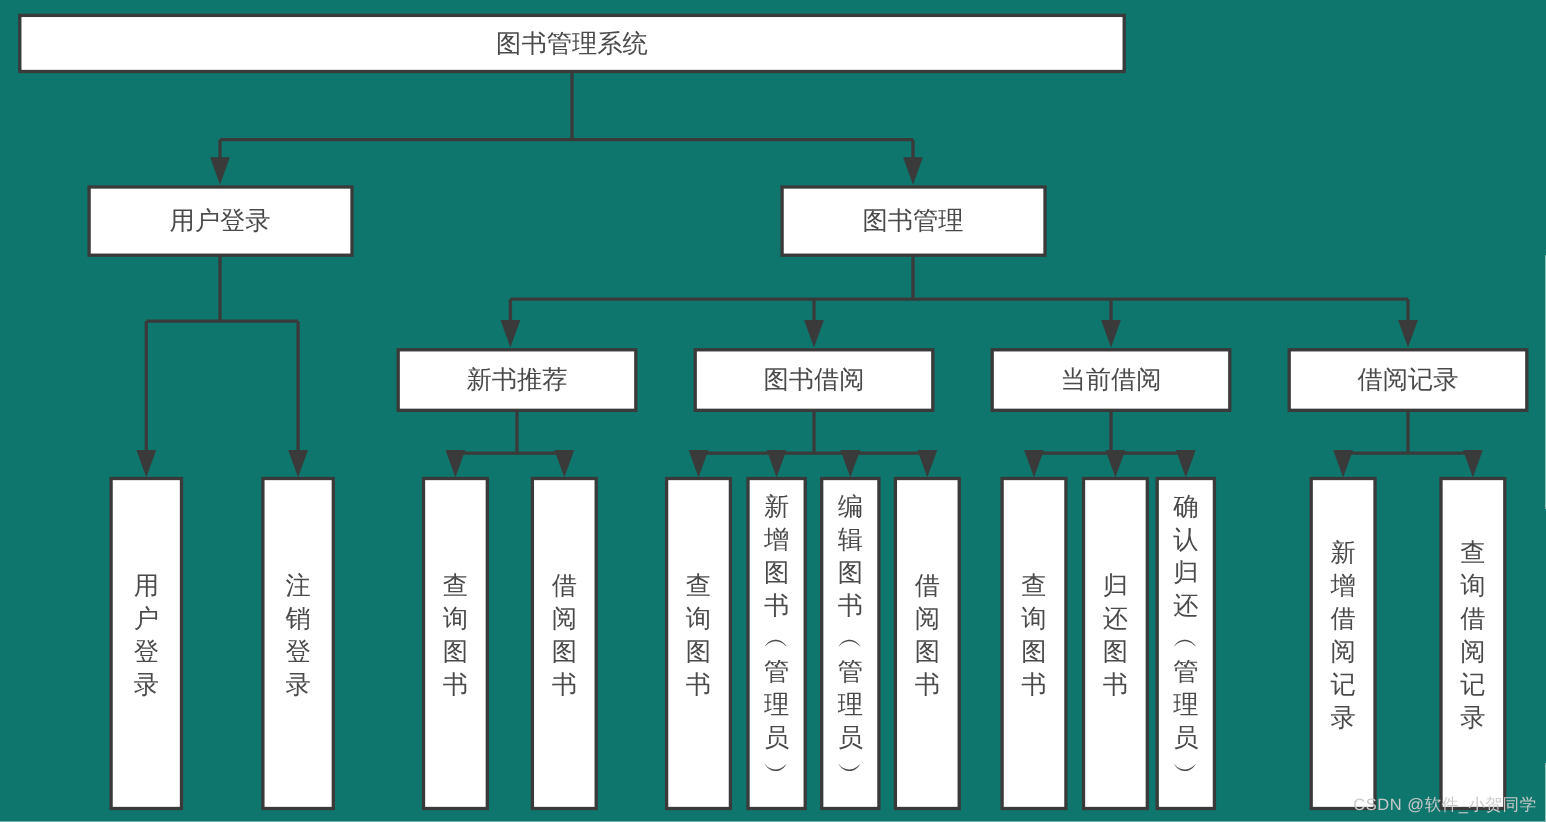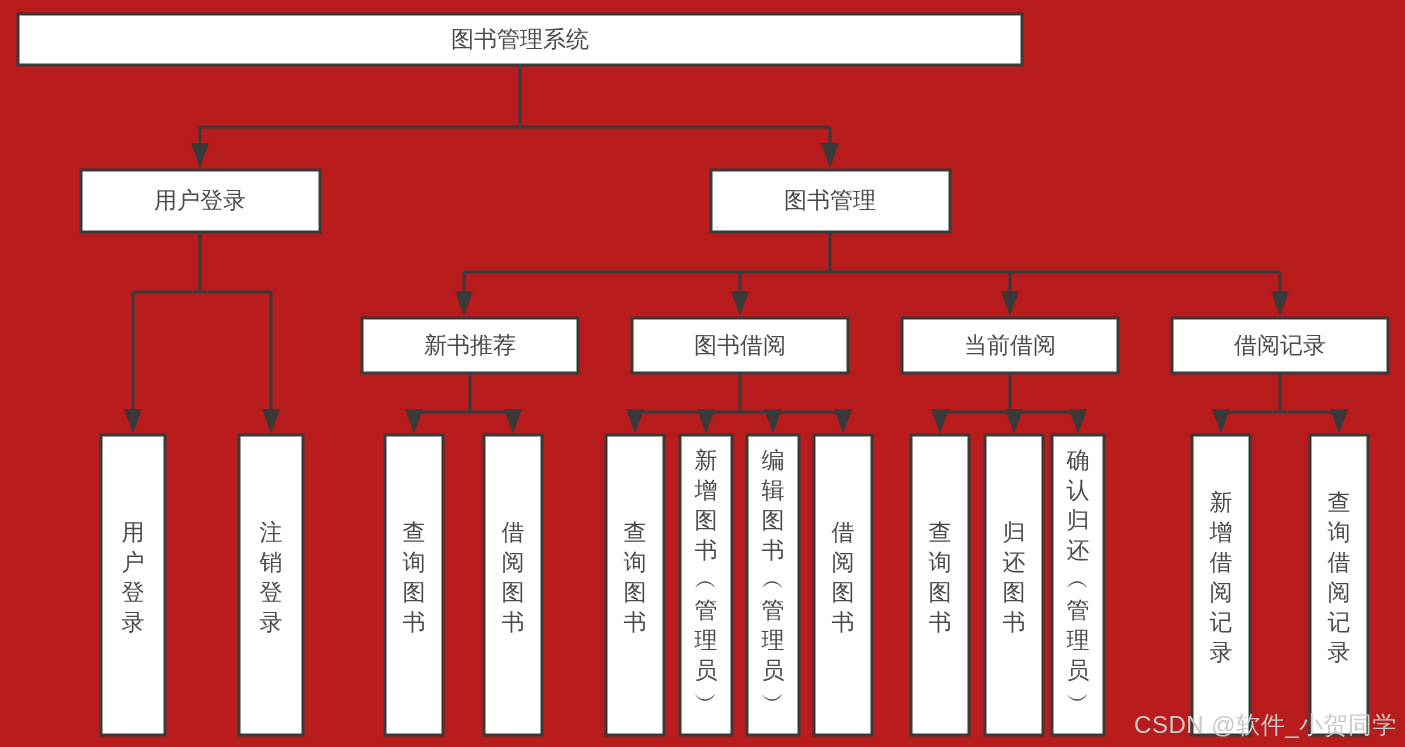--- a/index.html
+++ b/index.html
@@ -7,21 +7,21 @@
     padding: 0;
     background: #ffffff;
   }
   body {
     font-family: "Liberation Sans", "DejaVu Sans", sans-serif;
   }
   #stage {
     position: relative;
     width: 1405px;
     height: 747px;
-    background: #b91c1c;
+    background: #0f766e;
     overflow: hidden;
   }
   svg.diagram {
     position: absolute;
     left: 0;
     top: 0;
     width: 1405px;
     height: 747px;
   }
   .nodebox {
@@ -56,21 +56,21 @@
     font-family: "Liberation Sans", "DejaVu Sans", sans-serif;
     font-size: 23px;
     fill: #4a4a4a;
     text-anchor: middle;
   }
   .watermark {
     position: absolute;
     right: 8px;
     bottom: 6px;
     font-family: "Liberation Sans", "DejaVu Sans", sans-serif;
-    font-size: 24px;
+    font-size: 15px;
     color: #c9c9c9;
     letter-spacing: 0.5px;
     white-space: nowrap;
     pointer-events: none;
   }
 </style>
 </head>
 <body>
 
 <div id="stage">

